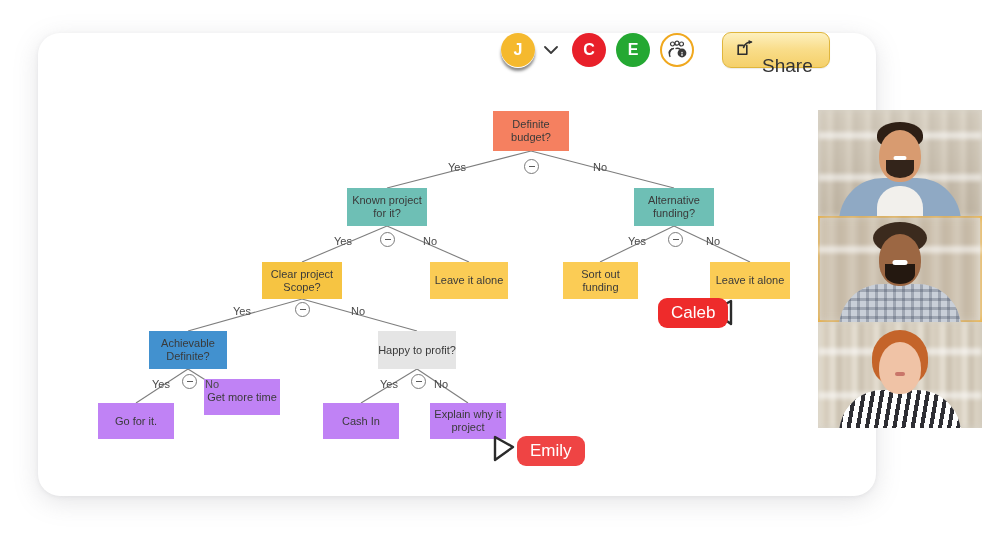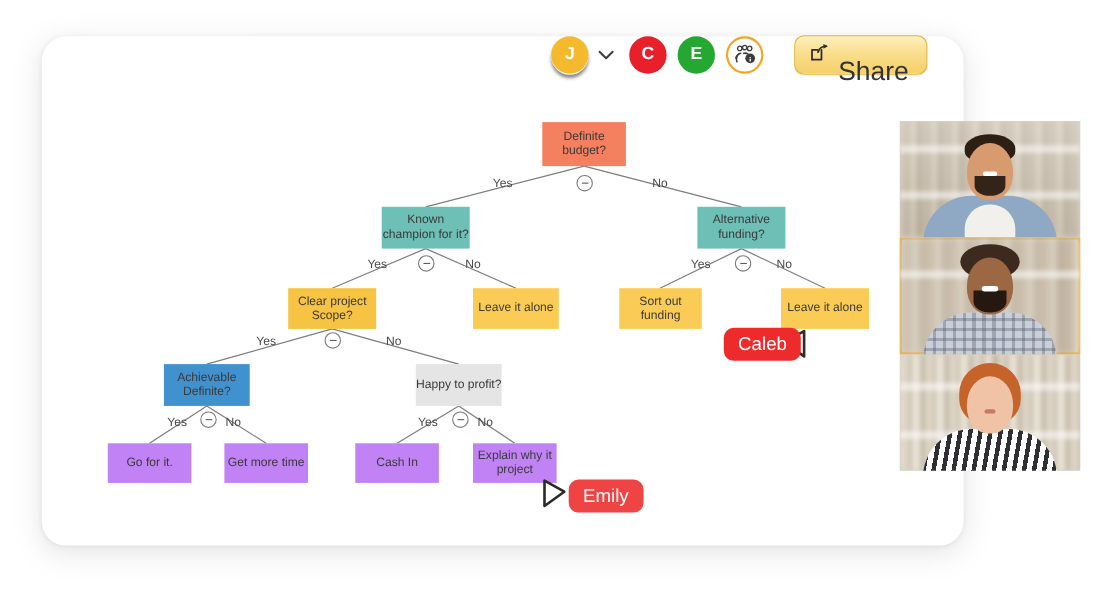--- a/index.html
+++ b/index.html
@@ -104,21 +104,21 @@
     border-radius: 9px;
     border: 1.5px solid #e0b63c;
     background: linear-gradient(180deg, #fdf0bf 0%, #f9dd8a 48%, #f5d06a 100%);
     display: flex;
     align-items: center;
     gap: 7px;
     cursor: pointer;
     box-shadow: 0 1px 1px rgba(0,0,0,0.08);
   }
   #share-label {
-    font-size: 24px;
+    font-size: 19px;
     color: #333333;
     font-family: "Liberation Sans", sans-serif;
     margin-top: 32px;
   }
 
   
   #diagram-svg {
     position: absolute;
     left: 0;
     top: 0;
@@ -364,30 +364,30 @@
           <path d="M7.6 8.4 C 9 4.6 12 3 15.2 3" fill="none" stroke="#2e2e2e" stroke-width="1.6" stroke-linecap="round"></path>
           <path d="M12.6 0.9 L16.6 3 L12.6 5.3 Z" fill="#2e2e2e"></path>
         </svg>
       </span>
       <span id="share-label">Share</span>
     </div>
   </div>
 
   <div id="nodes-layer">
       <div class="node" style="left: 493px; top: 111px; width: 76px; height: 40px; background: rgb(245, 128, 96);">Definite budget?</div>
-      <div class="node" style="left: 347px; top: 188px; width: 80px; height: 38px; background: rgb(110, 191, 181);">Known champion for it?</div>
+      <div class="node" style="left: 347px; top: 188px; width: 80px; height: 38px; background: rgb(110, 191, 181);">Known project for it?</div>
       <div class="node" style="left: 634px; top: 188px; width: 80px; height: 38px; background: rgb(110, 191, 181);">Alternative funding?</div>
       <div class="node" style="left: 262px; top: 262px; width: 80px; height: 37px; background: rgb(246, 196, 66);">Clear project Scope?</div>
       <div class="node" style="left: 430px; top: 262px; width: 78px; height: 37px; background: rgb(251, 204, 85);">Leave it alone</div>
       <div class="node" style="left: 563px; top: 262px; width: 75px; height: 37px; background: rgb(251, 204, 85);">Sort out funding</div>
       <div class="node" style="left: 710px; top: 262px; width: 80px; height: 37px; background: rgb(251, 204, 85);">Leave it alone</div>
       <div class="node" style="left: 149px; top: 331px; width: 78px; height: 38px; background: rgb(66, 145, 207);">Achievable Definite?</div>
       <div class="node" style="left: 378px; top: 331px; width: 78px; height: 38px; background: #e5e5e5;">Happy to profit?</div>
       <div class="node" style="left: 98px; top: 403px; width: 76px; height: 36px; background: rgb(192, 130, 245);">Go for it.</div>
-      <div class="node" style="left: 204px; top: 403px; width: 76px; height: 36px; background: rgb(192, 130, 245);">Get more time</div>
+      <div class="node" style="left: 204px; top: 379px; width: 76px; height: 36px; background: rgb(192, 130, 245);">Get more time</div>
       <div class="node" style="left: 323px; top: 403px; width: 76px; height: 36px; background: rgb(192, 130, 245);">Cash In</div>
       <div class="node" style="left: 430px; top: 403px; width: 76px; height: 36px; background: rgb(192, 130, 245);">Explain why it project</div>
     </div>
   <div id="labels-layer">
       <div class="edge-label" style="left: 448px; top: 161px;">Yes</div>
       <div class="edge-label" style="left: 593px; top: 161px;">No</div>
       <div class="edge-label" style="left: 334px; top: 235px;">Yes</div>
       <div class="edge-label" style="left: 423px; top: 235px;">No</div>
       <div class="edge-label" style="left: 628px; top: 235px;">Yes</div>
       <div class="edge-label" style="left: 706px; top: 235px;">No</div>

